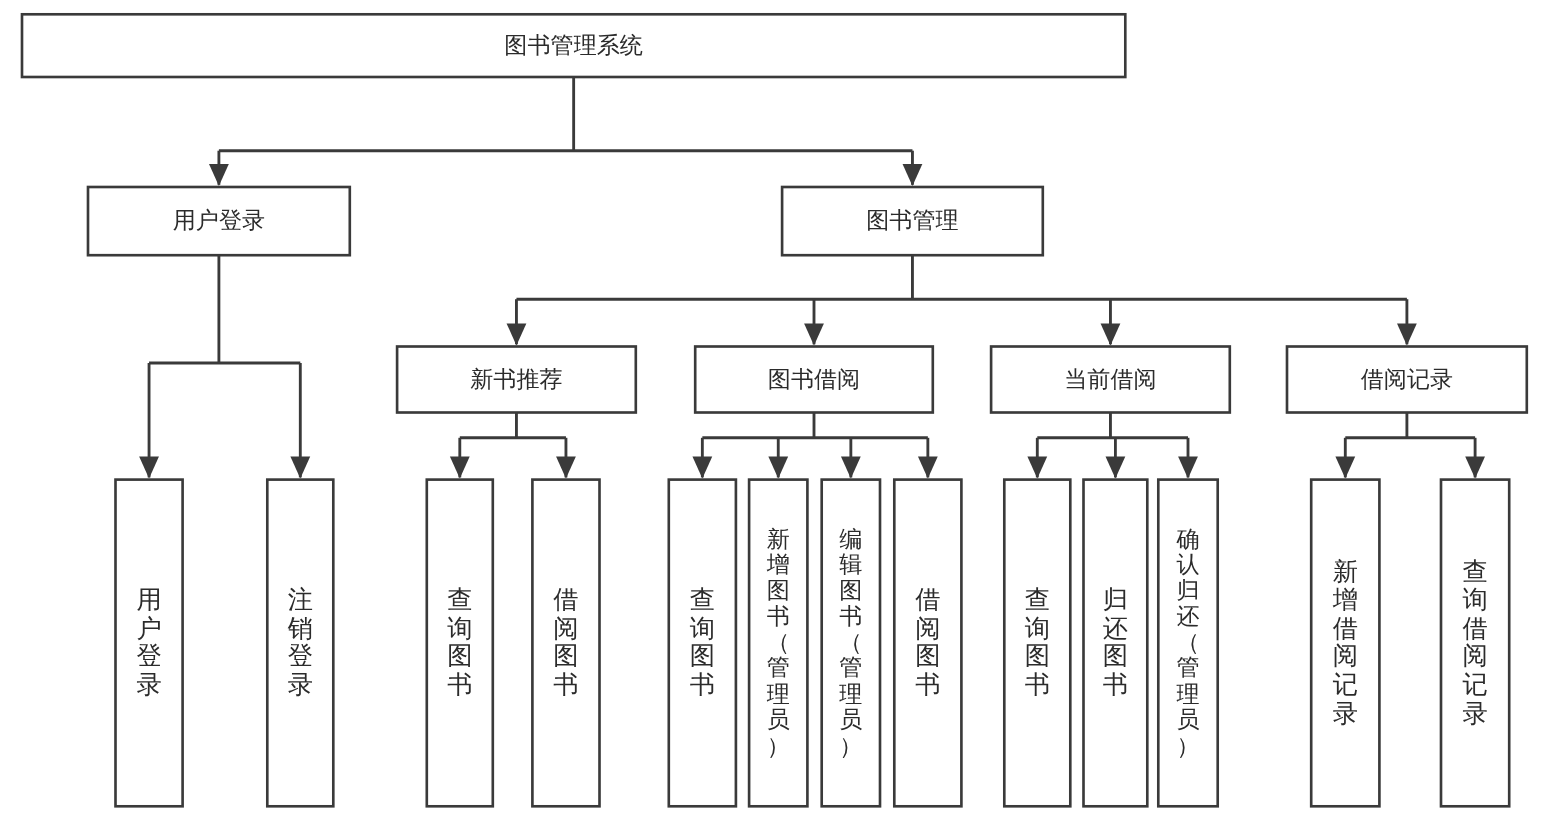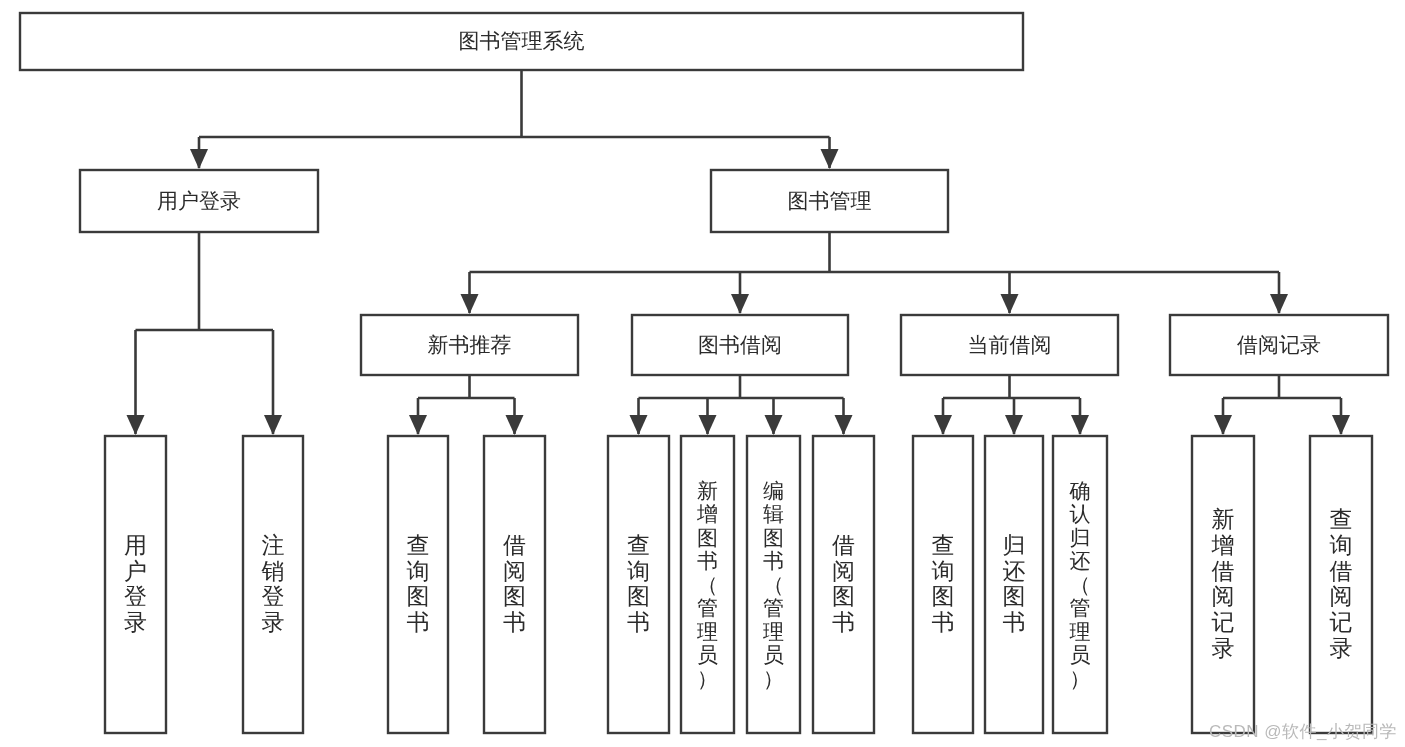--- a/index.html
+++ b/index.html
@@ -257,14 +257,13 @@
       </div>
       <div class="vtext-wrap" style="left: 1310px; top: 436px; width: 62px; height: 297px; padding-top: 71.22px;">
         <span style="font-size: 23px; line-height: 25.76px; height: 25.76px;">查</span>
         <span style="font-size: 23px; line-height: 25.76px; height: 25.76px;">询</span>
         <span style="font-size: 23px; line-height: 25.76px; height: 25.76px;">借</span>
         <span style="font-size: 23px; line-height: 25.76px; height: 25.76px;">阅</span>
         <span style="font-size: 23px; line-height: 25.76px; height: 25.76px;">记</span>
         <span style="font-size: 23px; line-height: 25.76px; height: 25.76px;">录</span>
       </div>
     </div>
-  <div class="watermark">CSDN @软件_小贺同学</div>
 </div>
 
 </body></html>

